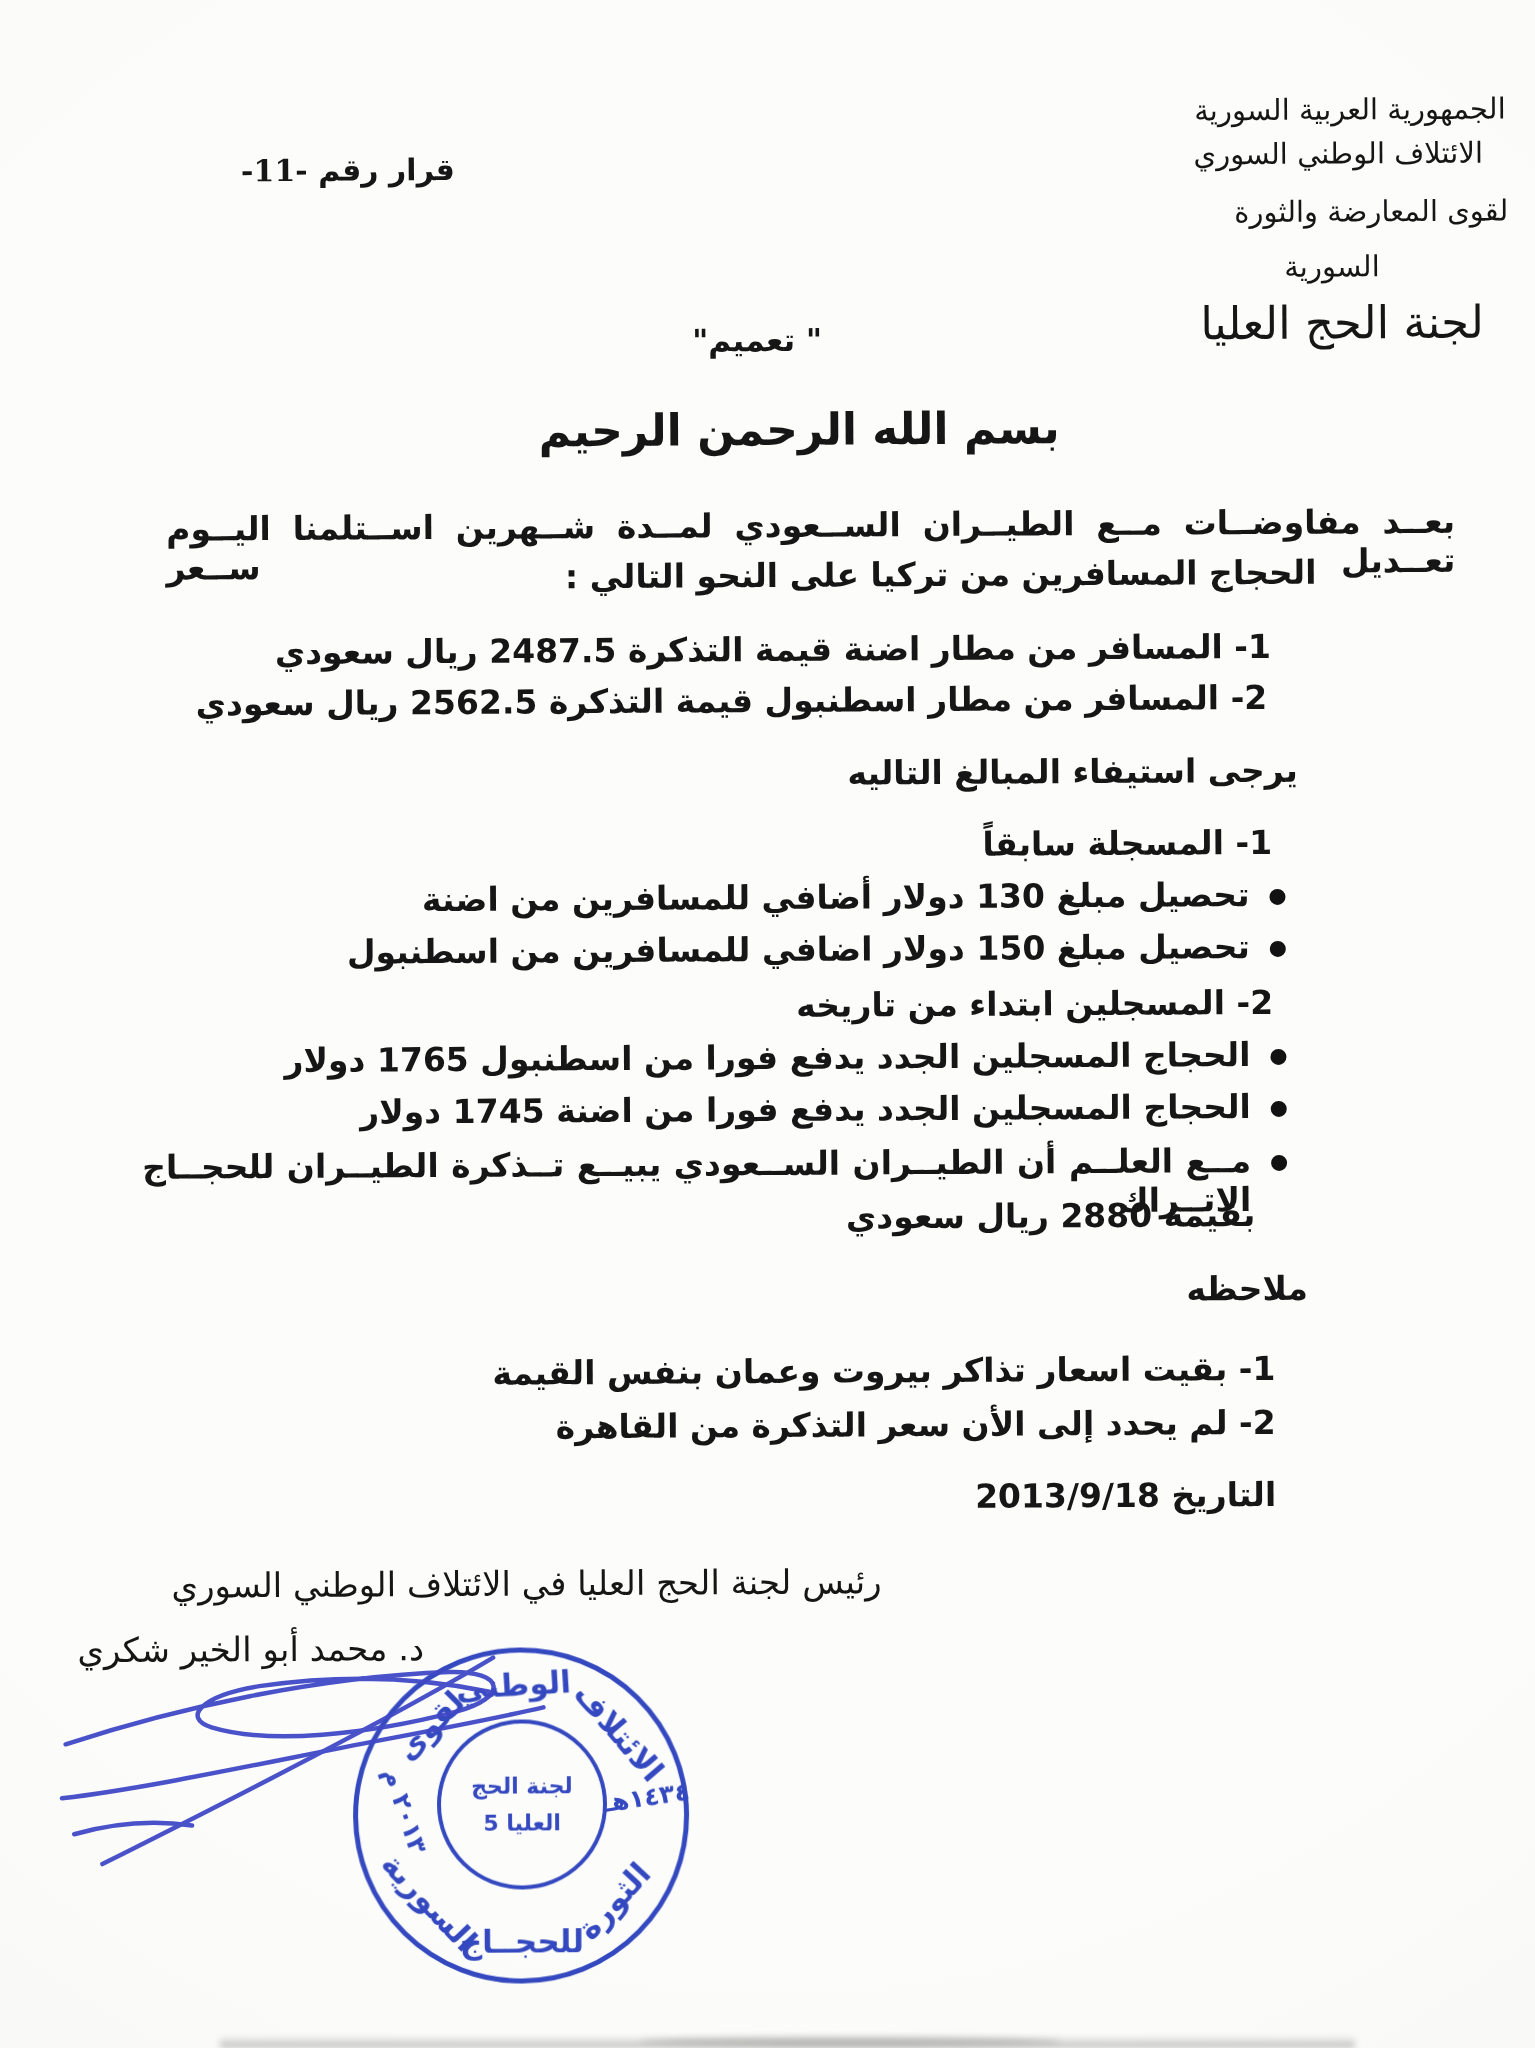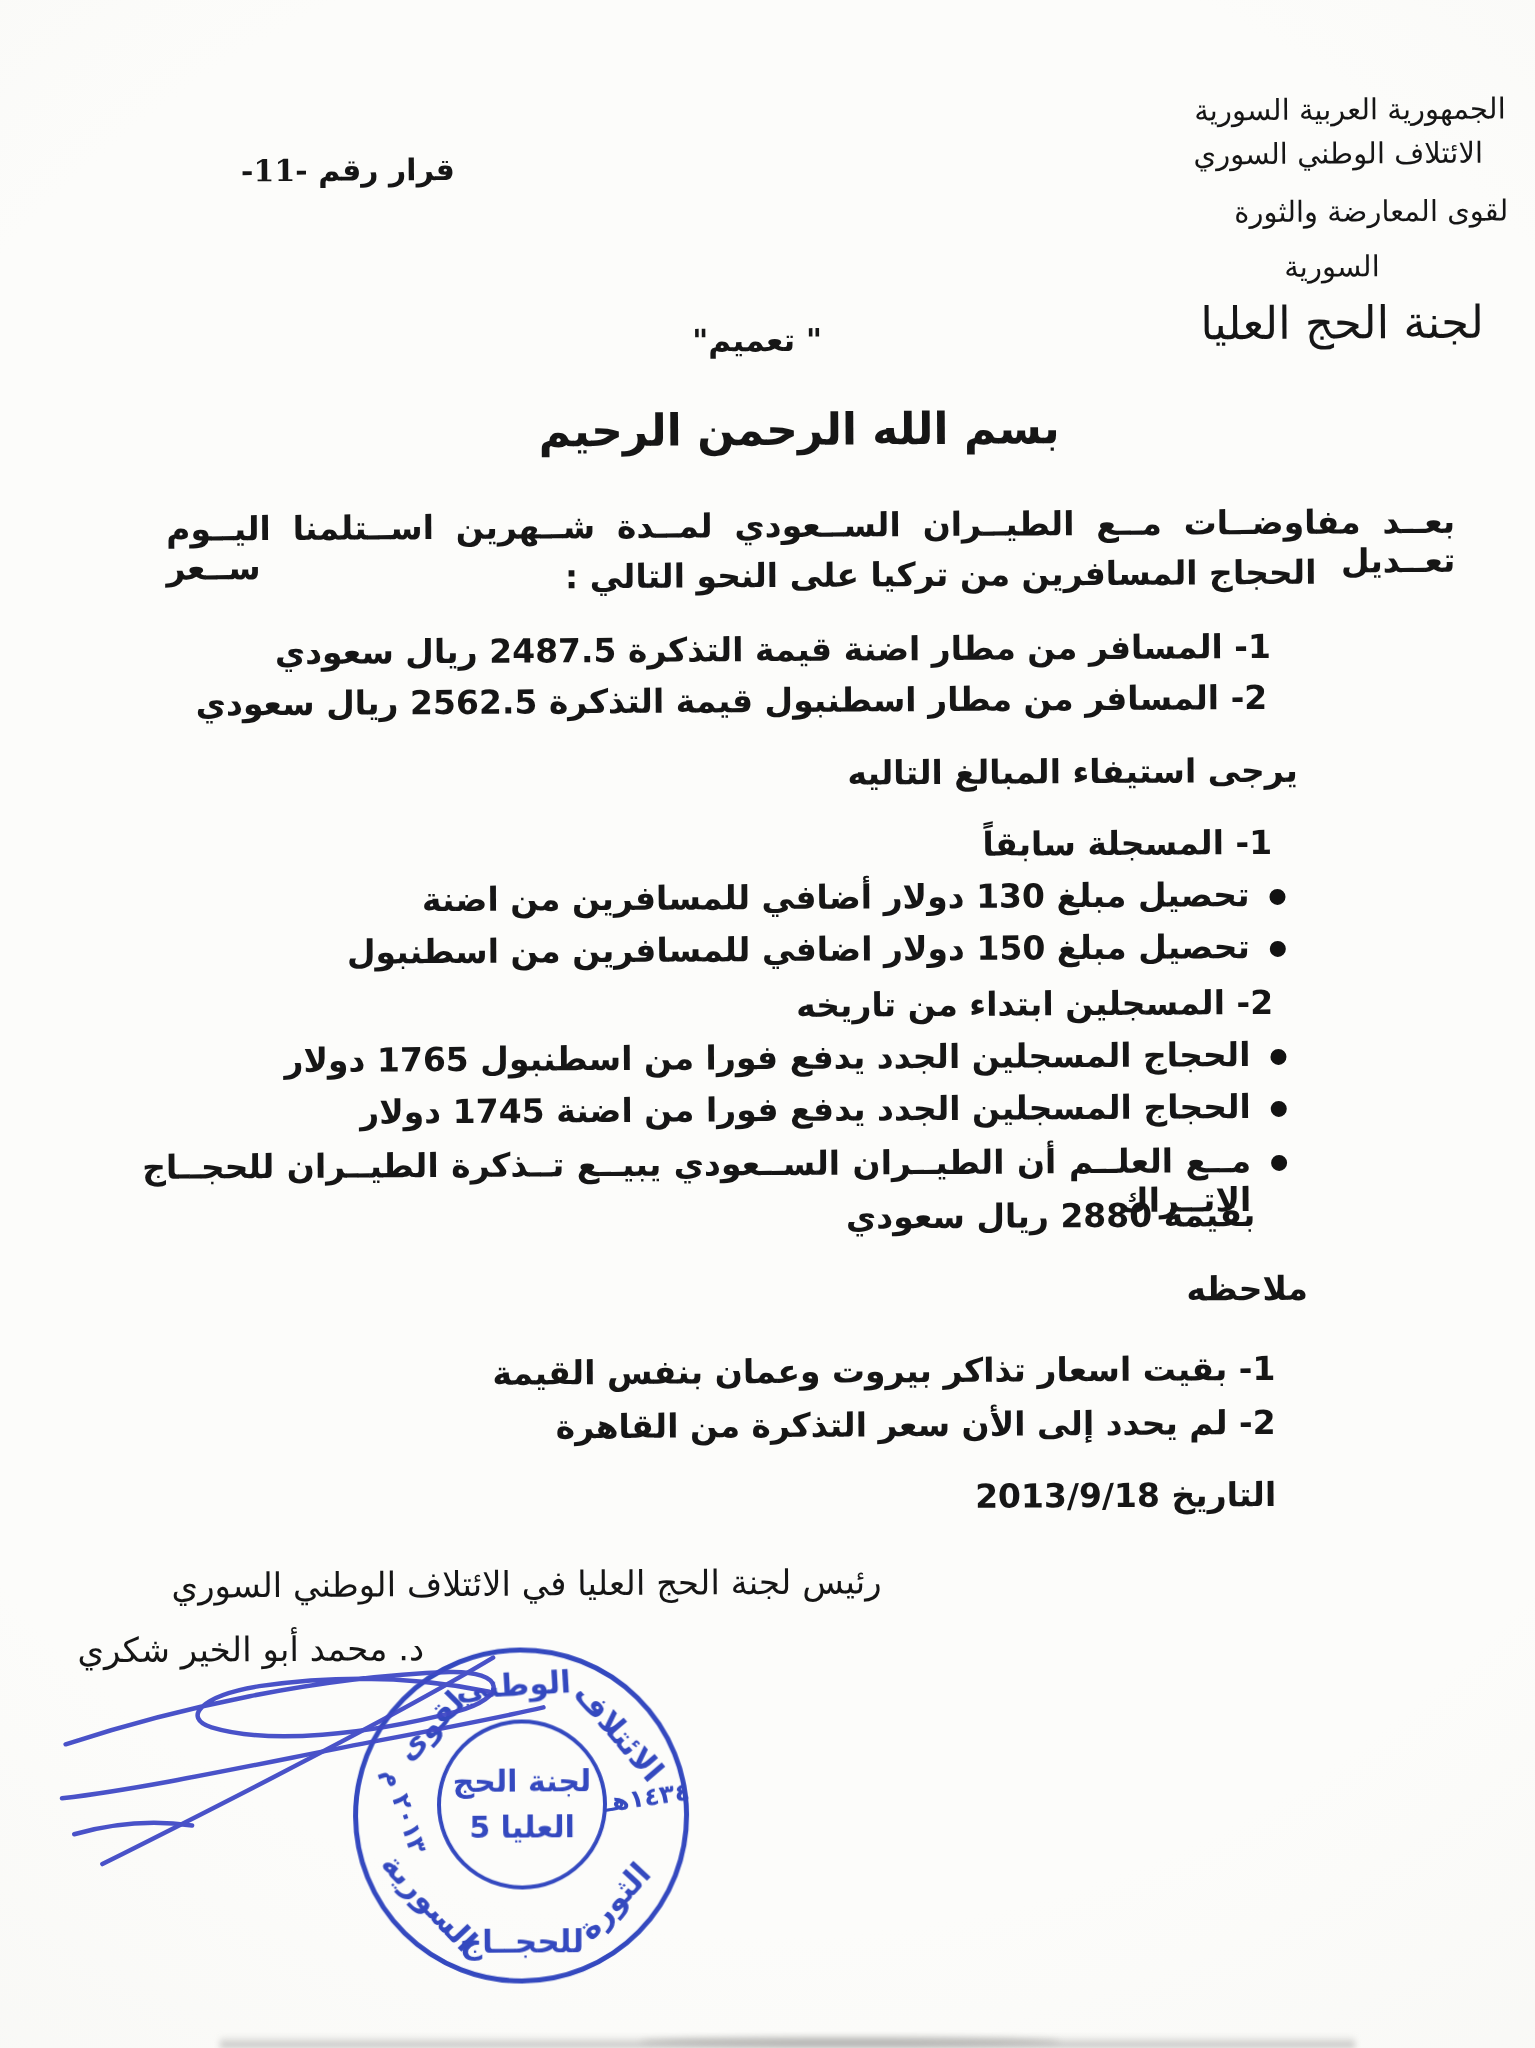--- a/index.html
+++ b/index.html
@@ -28,21 +28,21 @@
   .stretch .btext{flex:1;text-align:justify;text-align-last:justify;white-space:normal;}
   .sig-line{font-size:34px;font-weight:500;}
   
   .stamp{position:absolute;left:347px;top:1646px;width:336px;height:336px;
          mix-blend-mode:multiply;opacity:0.96;filter:blur(0.3px);}
   .ring{position:absolute;inset:0;border:5px solid #2b41bd;border-radius:50%;}
   .inner-circle{position:absolute;left:84px;top:72px;width:162px;height:162px;
                 border:4px solid #2b41bd;border-radius:50%;
                 display:flex;flex-direction:column;align-items:center;justify-content:center;gap:4px;}
   .stamp-blue{color:#2b41bd;}
-  .inner-t{font-size:30px;font-weight:700;line-height:42px;}
+  .inner-t{font-size:22px;font-weight:700;line-height:33px;}
   .ring-word{position:absolute;left:50%;top:50%;font-size:31px;font-weight:700;color:#2b41bd;}
   .yr{position:absolute;font-size:25px;font-weight:700;color:#2b41bd;}
   .scan-shadow{position:absolute;left:220px;right:180px;bottom:0;height:12px;
                background:linear-gradient(to top, rgba(130,130,128,0.55), rgba(130,130,128,0));
                filter:blur(3px);}
   .scan-smudge{position:absolute;left:640px;bottom:2px;width:420px;height:9px;border-radius:50%;
                background:rgba(120,120,118,0.35);filter:blur(3px);}
   svg.signature{position:absolute;left:52px;top:1622px;}
 </style>
 </head>

